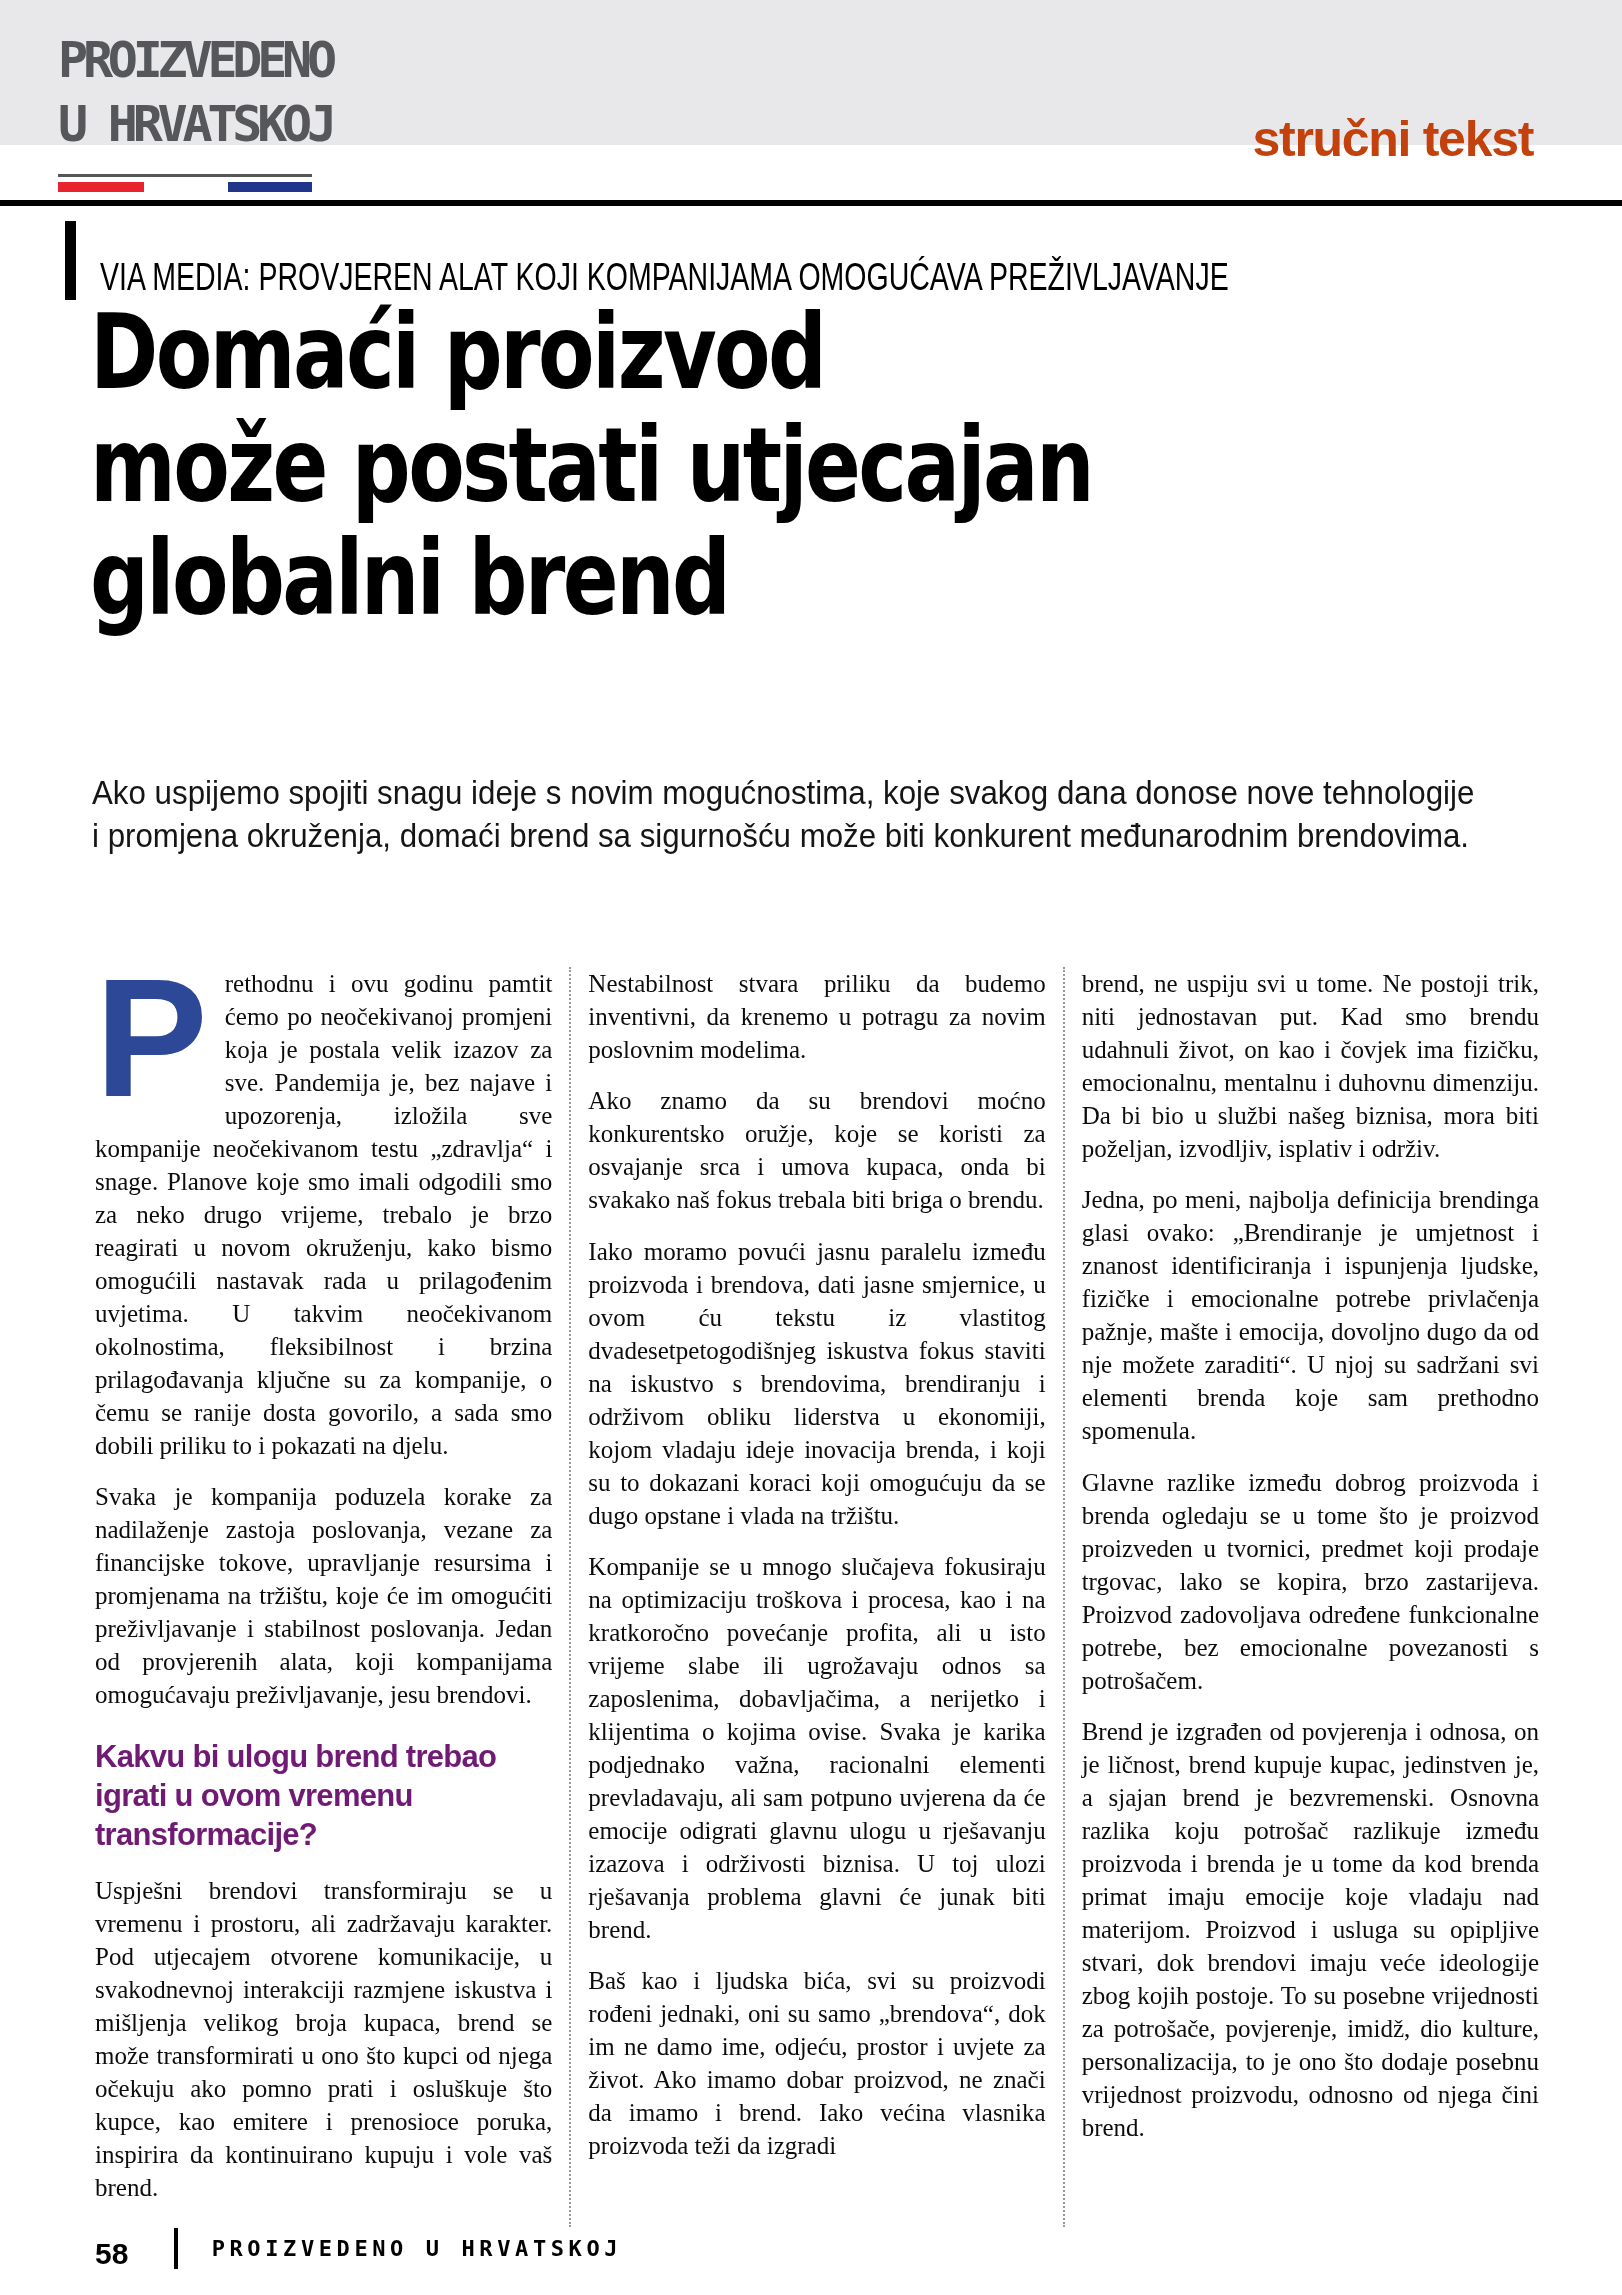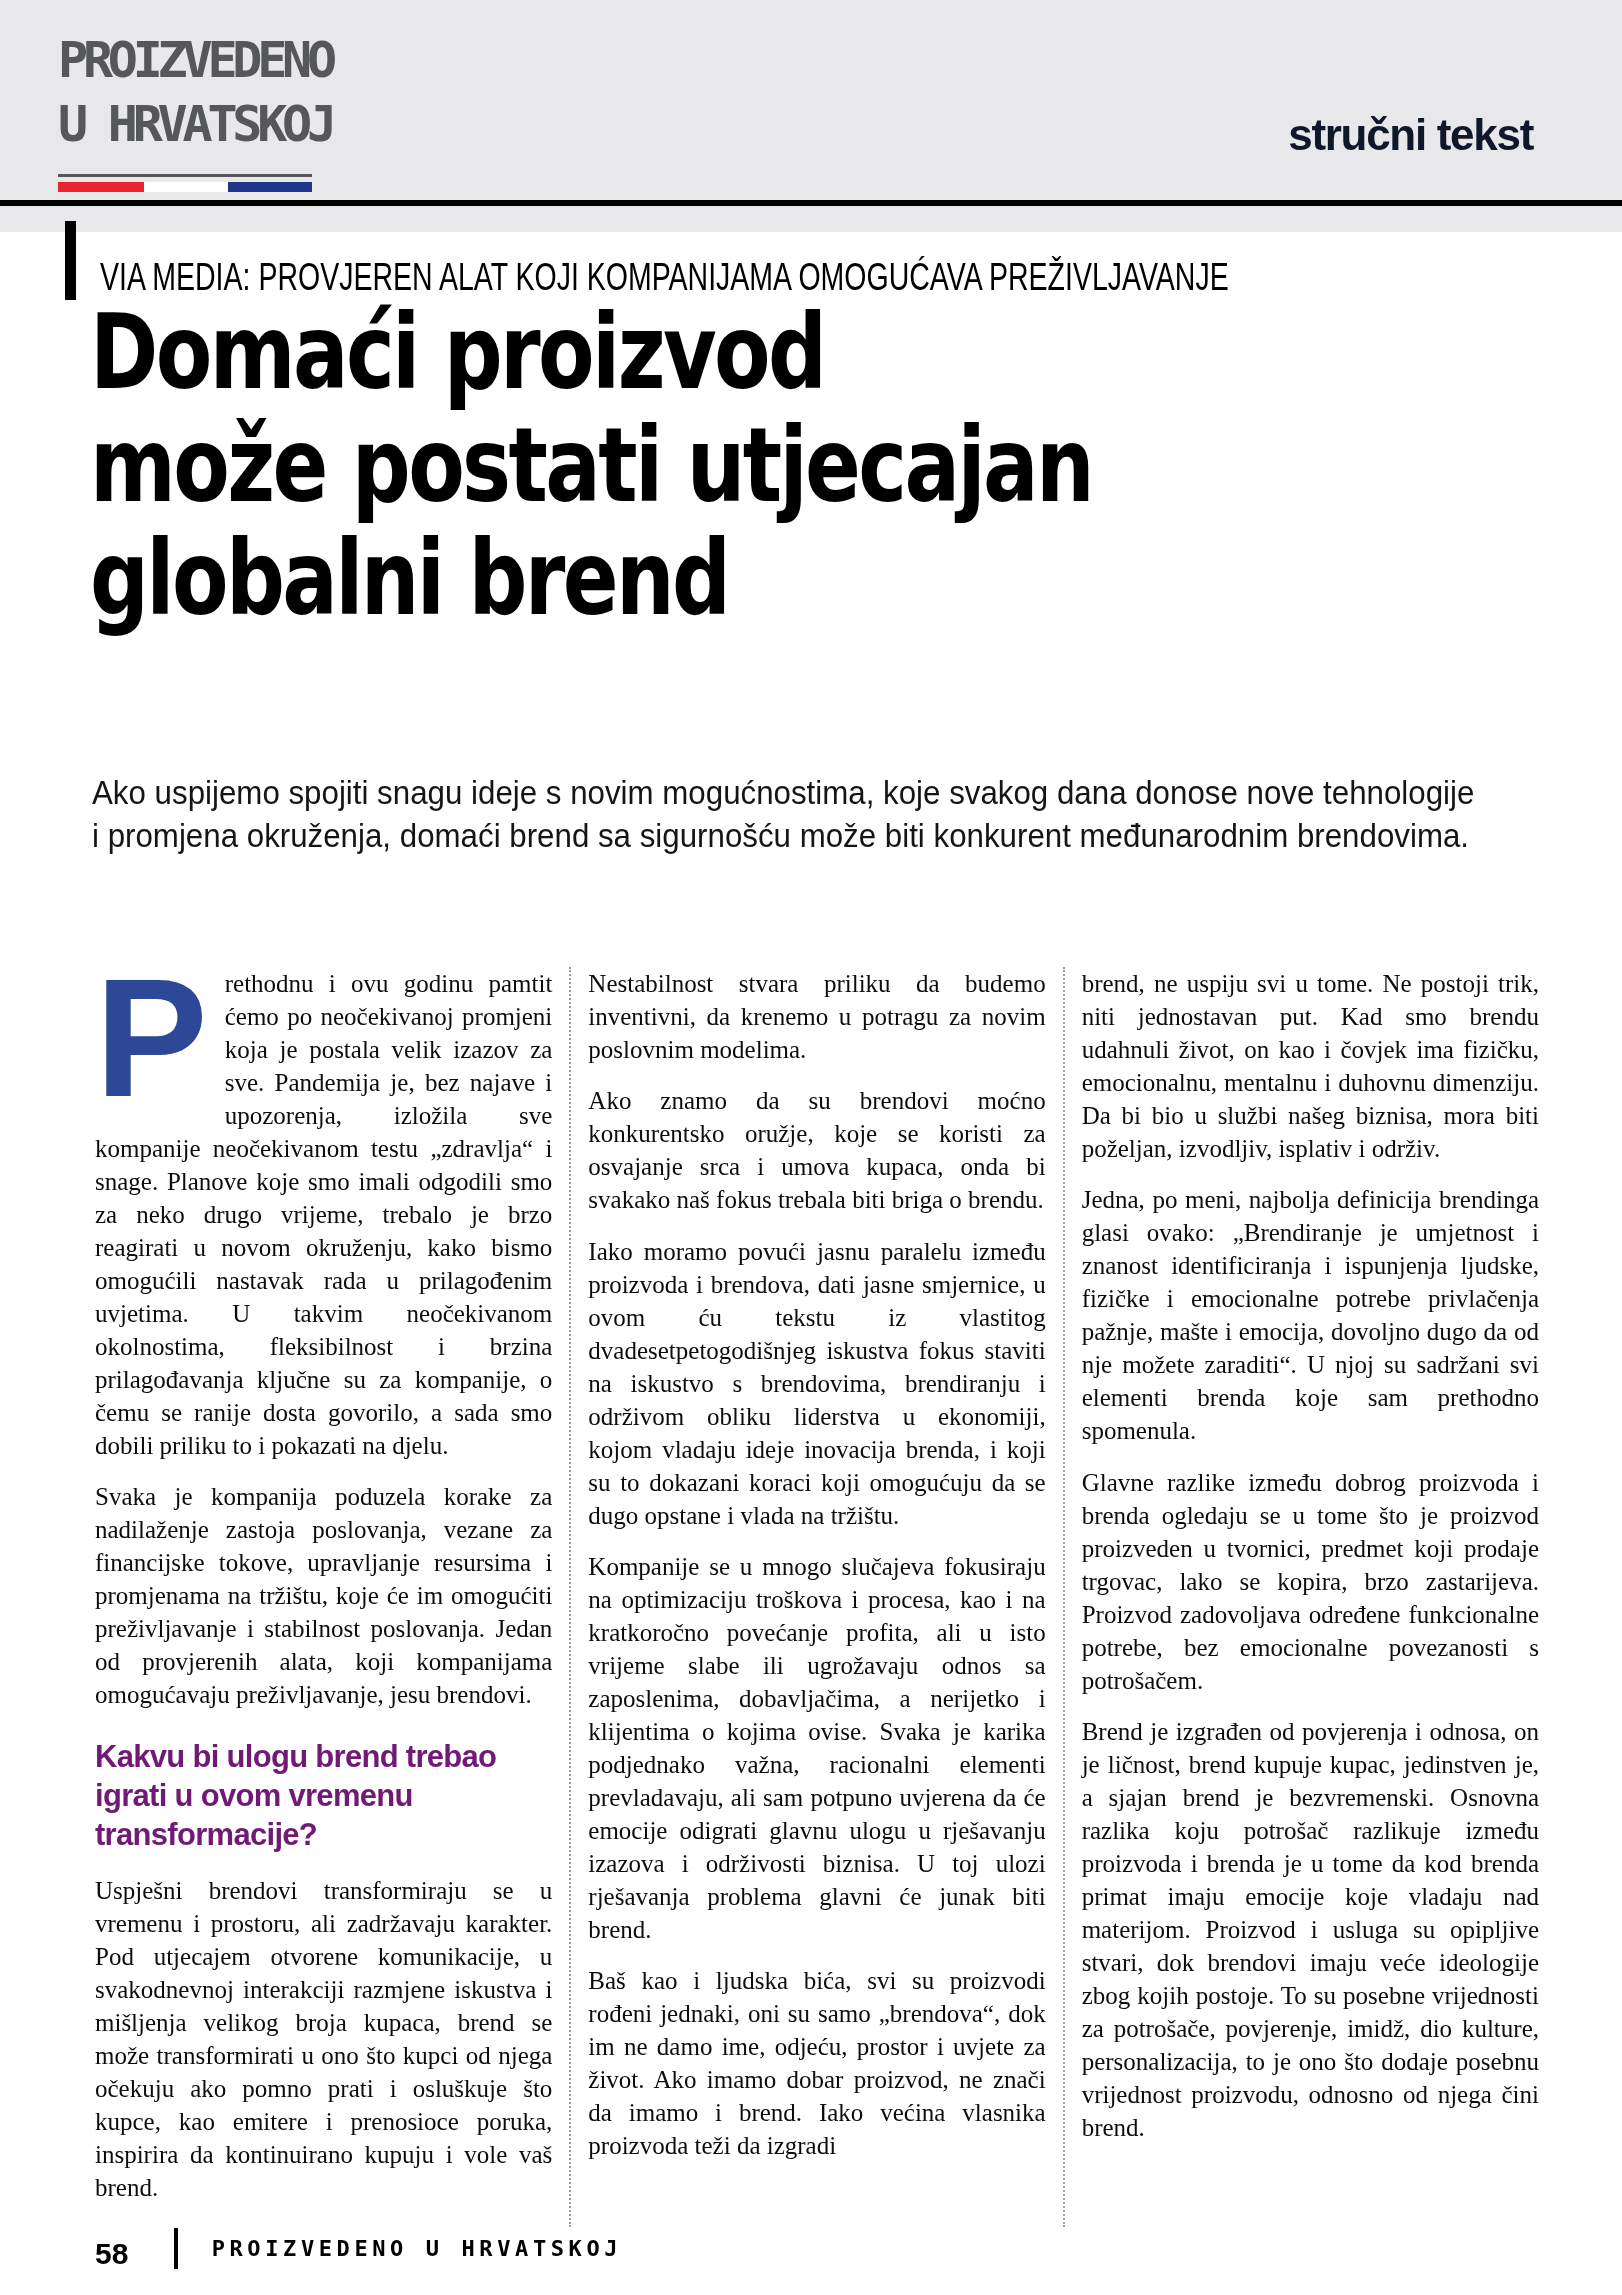--- a/index.html
+++ b/index.html
@@ -3,37 +3,37 @@
 <meta charset="utf-8">
 <style>
   html,body { margin:0; padding:0; background:#888; }
   .page {
     position:relative; width:1623px; height:2295px; margin:0 auto;
     background:#ffffff; overflow:hidden;
     font-family:"Liberation Serif", serif; color:#0c0c0c;
   }
 
   
-  .masthead { position:absolute; top:0; left:0; right:0; height:232px; background:#e8e8ea; }
+  .masthead { position:absolute; top:0; left:0; right:0; height:145px; background:#e8e8ea; }
   .logo { position:absolute; left:58px; top:27.5px; width:275px; }
   .logo-line {
     font-family:"DejaVu Sans Mono", monospace; font-weight:bold;
     font-size:50px; line-height:64px; letter-spacing:-5.2px; color:#55575b;
     white-space:nowrap;
   }
   .logo-underline { width:254px; height:3.3px; background:#55575b; margin-top:18.3px; }
   .flag-bar { display:flex; width:254px; height:9.8px; margin-top:5.2px; }
   .flag-bar span { display:block; height:100%; }
   .flag-red   { width:34%; background:#e8232e; }
   .flag-white { width:33%; background:#ffffff; }
   .flag-blue  { width:33%; background:#20368c; }
   .section-label {
     position:absolute; right:90px; top:110px;
     font-family:"Liberation Sans", sans-serif; font-weight:bold;
-    font-size:44px; letter-spacing:-1.3px; color:#0f172a;
+    font-size:50px; letter-spacing:-1.3px; color:#c2410c;
   }
   .header-rule { position:absolute; top:200px; left:0; right:0; height:5.9px; background:#000; }
 
   
   .kicker { position:absolute; left:65px; top:221px; height:79px; display:flex; }
   .kicker-bar { width:11px; height:79px; background:#000; flex:none; }
   .kicker-text {
     align-self:flex-end;
     font-family:"Liberation Sans", sans-serif; font-size:38px; line-height:46px;
     color:#000; white-space:nowrap; margin-left:23.6px;

